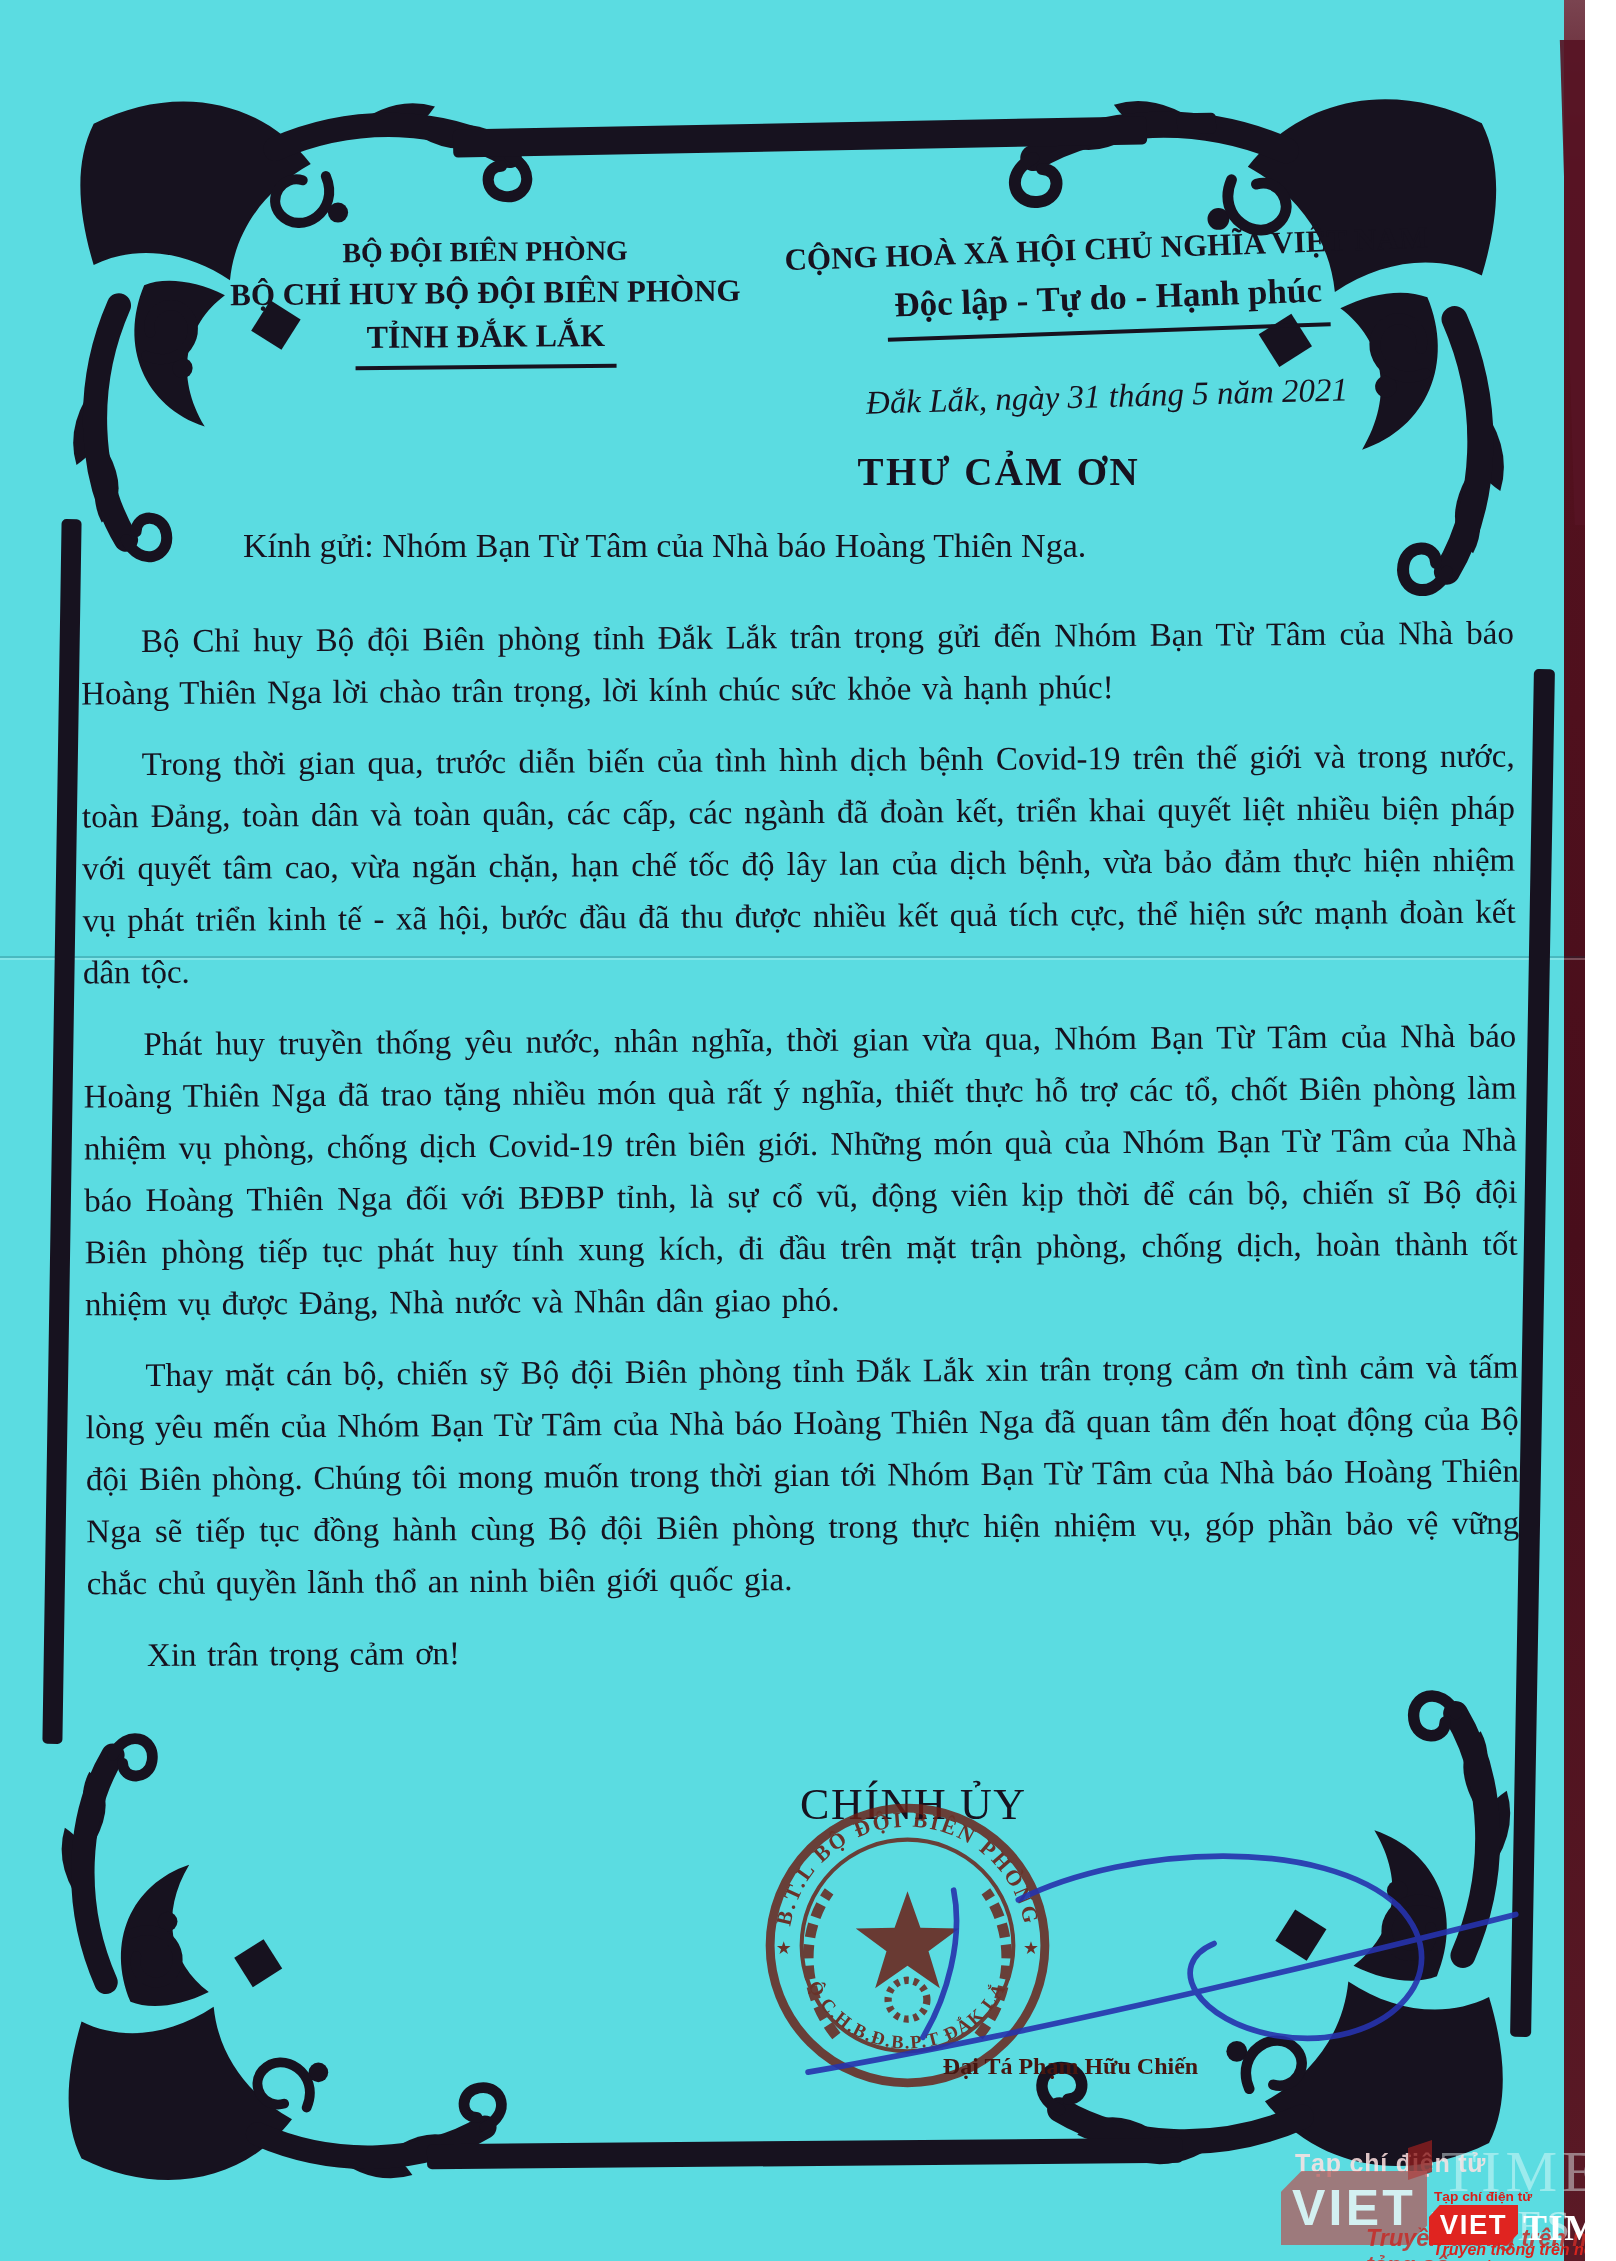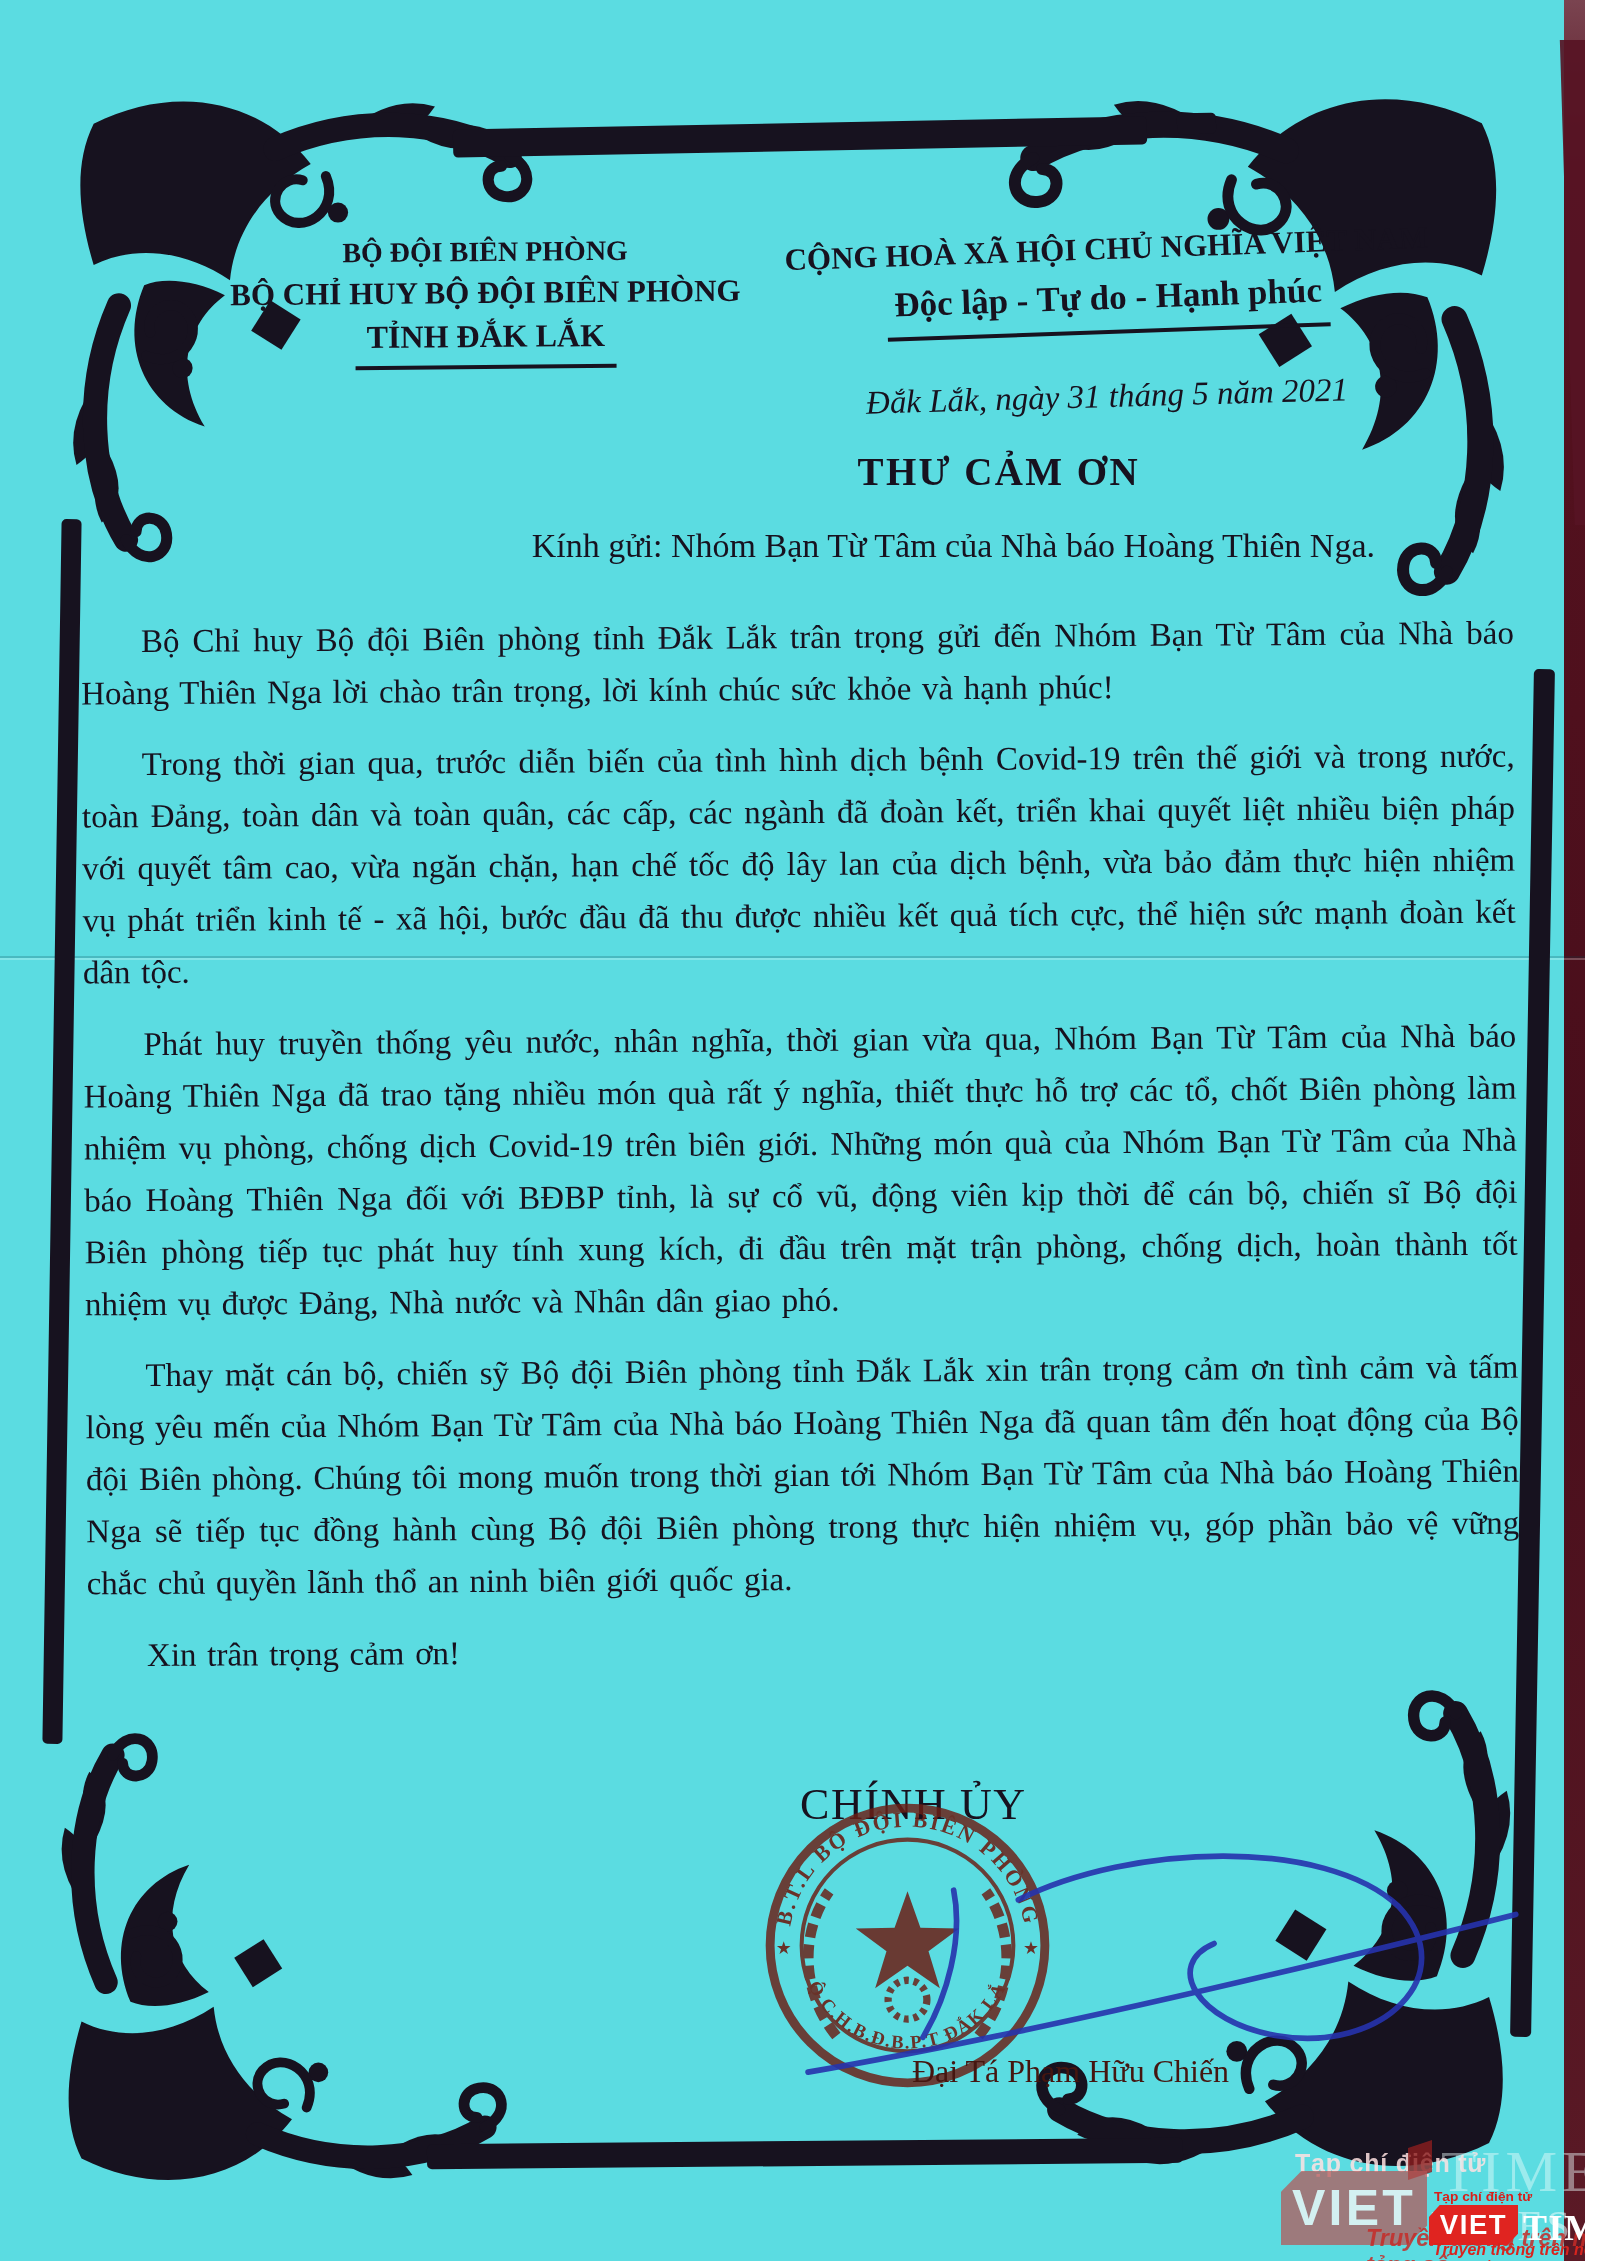--- a/index.html
+++ b/index.html
@@ -21,27 +21,27 @@
   .rule{background:#17121f;border-radius:4.9px;}
   
   .hdr{font-weight:bold;text-align:center;line-height:1.38;}
   .hdr-left{left:162px;top:233px;width:647px;font-size:28px;transform:rotate(-.5deg);}
   .hdr-left .l2{font-size:31px;}
   .hdr-left .l3{font-size:32px;display:inline-block;border-bottom:4px solid #17121f;padding:0 11.3px 6.5px;}
   .hdr-right{left:776px;top:228px;width:663px;font-size:31px;transform:rotate(-2deg);}
   .hdr-right .l2{font-size:35px;display:inline-block;border-bottom:4px solid #17121f;padding:0 8px 7.3px;margin-top:3.2px;}
   .dateline{left:808px;top:378px;width:598px;text-align:center;font-style:italic;font-size:33px;transform:rotate(-1.6deg);}
   .doc-title{left:485px;top:449px;width:655px;text-align:right;font-weight:bold;font-size:39px;letter-spacing:2.4px;}
-  .salutation{left:243px;top:527px;width:1132px;text-align:right;font-size:34px;}
+  .salutation{left:243px;top:527px;width:1132px;text-align:left;font-size:34px;}
   
   .body-text{left:84px;top:611px;width:1433px;transform:rotate(-.35deg);}
   .body-text p{margin:0 0 19.4px 0;font-size:33px;line-height:52px;text-align:justify;text-indent:60px;word-spacing:2.4px;}
   
   .role{left:800px;top:1779px;width:647px;text-align:left;font-weight:normal;font-size:44px;letter-spacing:1.6px;}
-  .signer{left:747px;top:2053px;width:647px;text-align:center;font-weight:normal;font-size:32px;color:#451610;z-index:6;}
+  .signer{left:747px;top:2053px;width:647px;text-align:center;font-weight:bold;font-size:24px;color:#451610;z-index:6;}
   .seal-svg{left:758px;top:1796px;z-index:4;opacity:.9;}
   .sig-svg{left:711px;top:1793px;z-index:5;}
   
   .fl{fill:#17121f;}
   .fl-tr{transform:scaleX(-1);}
   .fl-bl{transform:scaleY(-1);}
   .fl-br{transform:scale(-1,-1);}
   
   .wm{z-index:9;font-family:"Liberation Sans",sans-serif;}
   .wm-mast-big{left:1295px;top:2149px;font-size:25px;font-weight:bold;color:rgba(255,226,226,.85);letter-spacing:0.8px;}

